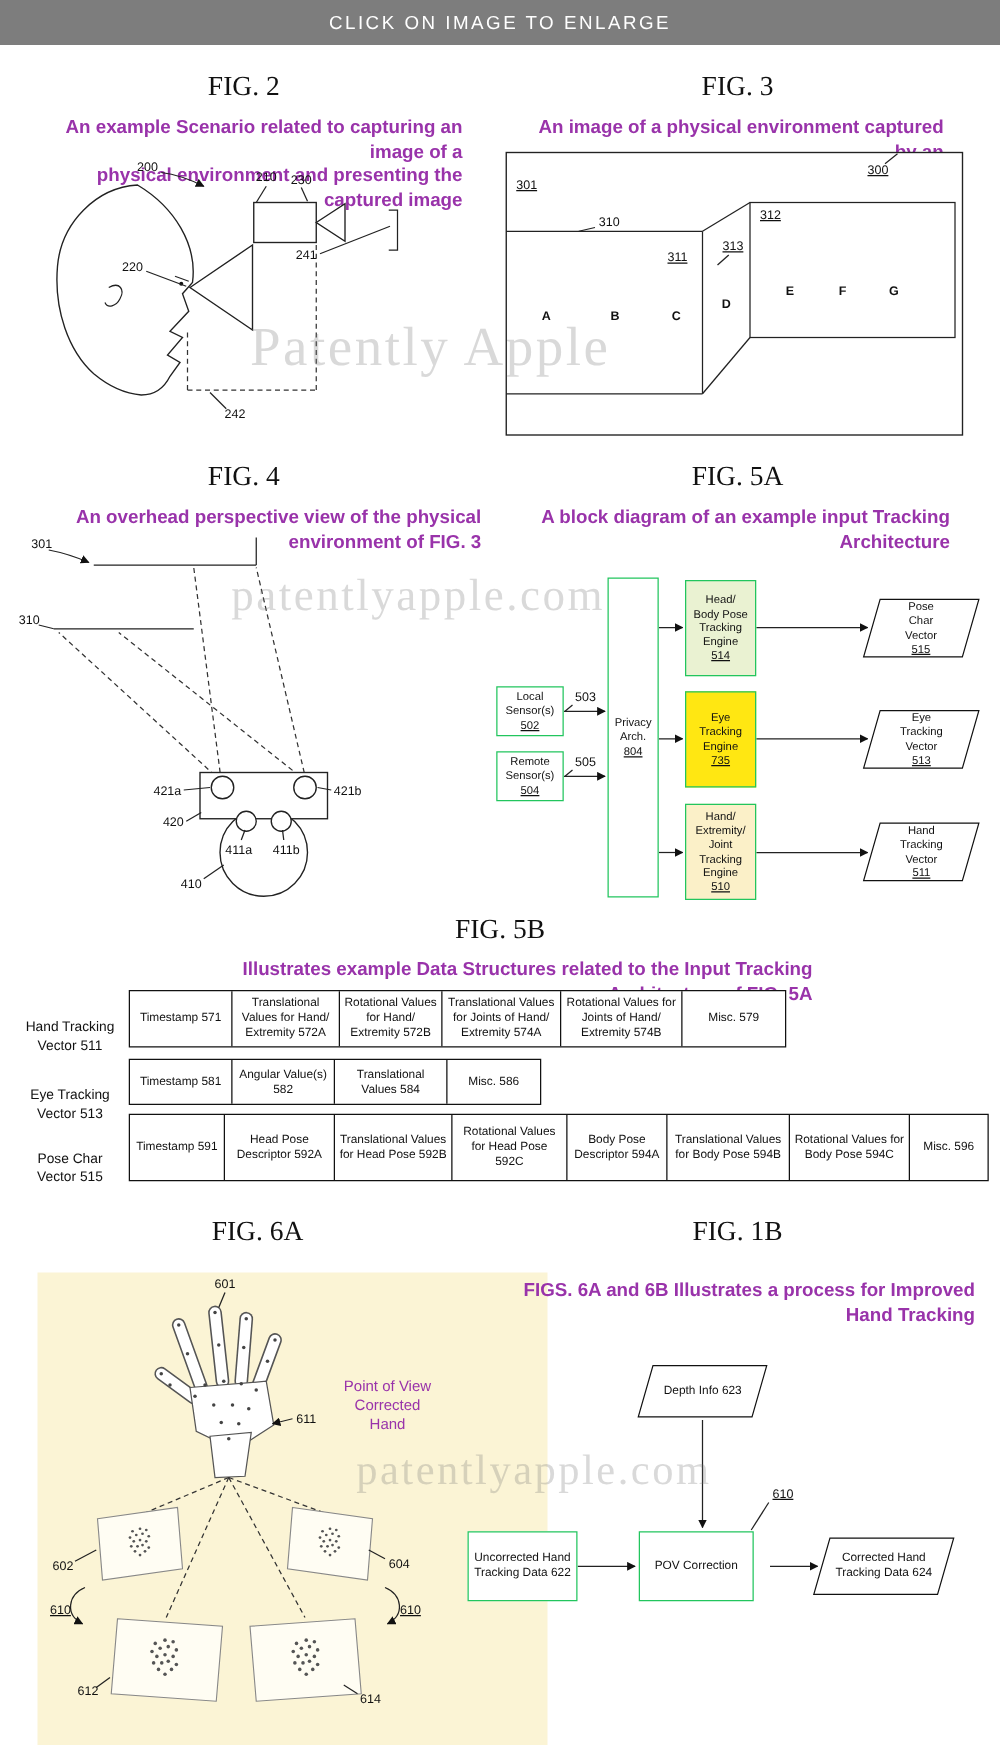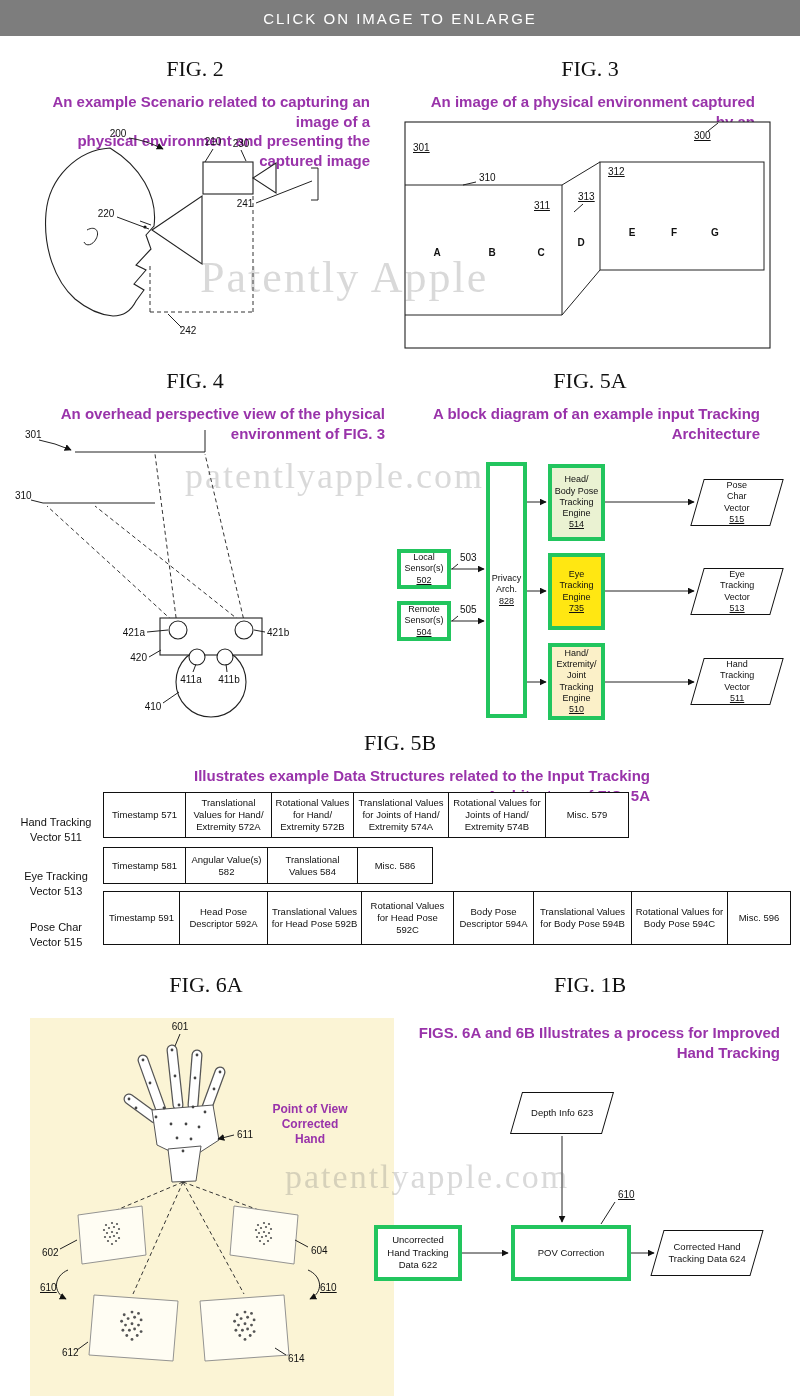--- a/index.html
+++ b/index.html
@@ -12,37 +12,37 @@
   .fig-title { font-family:"Liberation Serif", serif; font-size:22px; text-align:center; }
   .fig-caption { font-size:15px; font-weight:bold; color:#9933aa; text-align:right;
                  white-space:pre-line; line-height:1.3; }
   .wm { color:rgba(120,120,120,0.28); font-family:"Liberation Serif", serif;
         letter-spacing:2px; pointer-events:none; z-index:4; white-space:nowrap; }
   svg { font-family:"Liberation Sans", sans-serif; }
   svg text { font-size:10px; fill:#111; }
   .ln { stroke:#222; stroke-width:1; fill:none; }
   .dash { stroke:#333; stroke-width:1; fill:none; stroke-dasharray:4 3; }
   .shape { fill:#fff; stroke:#222; stroke-width:1.1; }
-  .box { border:4px solid #22c55e; background:#fff; display:flex; align-items:center;
+  .box { border:1px solid #22c55e; background:#fff; display:flex; align-items:center;
          justify-content:center; box-sizing:border-box; text-align:center;
          font-size:9px; line-height:1.25; padding:2px; }
   .box-txt { white-space:pre-line; }
   .bnum { display:block; text-decoration:underline; }
   .num-u { }
   .para { transform:skewX(-16deg); border:1px solid #111; background:#fff;
           display:flex; align-items:center; justify-content:center; box-sizing:border-box; }
   .para-in { transform:skewX(16deg); white-space:pre-line; text-align:center;
              font-size:9px; line-height:1.25; }
   .tbl-row { display:flex; border:1px solid #111; background:#fff; box-sizing:border-box; }
   .tbl-cell { border-right:1px solid #111; display:flex; align-items:center; justify-content:center;
               text-align:center; font-size:9.5px; line-height:1.25; padding:1px 3px; box-sizing:border-box; }
   .tbl-cell:last-child { border-right:none; }
   .row-label { font-size:11px; line-height:1.3; text-align:center; white-space:pre-line; }
   .fig6a-panel { background:#fbf4d5; }
-  .pov-label { color:#9933aa; font-weight:bold; font-size:12px; line-height:1.25;
+  .pov-label { color:#9933aa; font-weight:normal; font-size:12px; line-height:1.25;
                text-align:center; white-space:pre-line; }
   .flow-box { font-size:9.5px; line-height:1.3; }
   .fo { stroke:#555; stroke-width:11; stroke-linecap:round; }
   .fi { stroke:#fff; stroke-width:8.5; stroke-linecap:round; }
 </style>
 </head>
 <body>
 
 <div id="page">
 
@@ -185,21 +185,21 @@
   <div class="abs box" style="left:397px; top:549px; width:54px; height:40px;">
     <div class="box-txt"><span>Local
 Sensor(s)</span><span class="bnum">502</span></div>
   </div>
   <div class="abs box" style="left:397px; top:601px; width:54px; height:40px;">
     <div class="box-txt"><span>Remote
 Sensor(s)</span><span class="bnum">504</span></div>
   </div>
   <div class="abs box" style="left:486px; top:462px; width:41px; height:256px;">
     <div class="box-txt"><span>Privacy
-Arch.</span><span class="bnum">828</span></div>
+Arch.</span><span class="bnum">804</span></div>
   </div>
   <div class="abs box" style="left:548px; top:464px; width:57px; height:77px; background:#eaf2d2;">
     <div class="box-txt"><span>Head/
 Body Pose
 Tracking
 Engine</span><span class="bnum">514</span></div>
   </div>
   <div class="abs box" style="left:548px; top:553px; width:57px; height:77px; background:#ffe712;">
     <div class="box-txt"><span>Eye
 Tracking
@@ -301,21 +301,21 @@
     <div class="tbl-cell" style="width:96px;">
         <div><span>Rotational Values for Body Pose </span><span class="num-u">594C</span></div>
       </div>
     <div class="tbl-cell" style="width:62px;">
         <div><span>Misc. </span><span class="num-u">596</span></div>
       </div>
   </div>
 
   <div class="abs fig-title" style="left:36px; top:972px; width:340px;">FIG. 6A</div>
 
-  <div class="abs fig6a-panel" style="left:30px; top:1018px; width:364px; height:378px;">
+  <div class="abs fig6a-panel" style="left:30px; top:1018px; width:364px; height:378px;padding-left:44px;">
     <svg class="abs" style="left:0; top:0;" width="316" height="378" viewBox="0 0 316 378">
       <defs>
         <marker id="ah6a" viewBox="0 0 10 10" refX="9" refY="5" markerWidth="7" markerHeight="7" orient="auto-start-reverse">
           <path d="M0,0 L10,5 L0,10 z" fill="#111"></path>
         </marker>
         <g id="mh" fill="#555">
           <circle cx="0" cy="8" r="1.1"></circle>
             <circle cx="-4" cy="5" r="1.1"></circle>
             <circle cx="4" cy="5" r="1.1"></circle>
           <circle cx="-7" cy="1" r="1.1"></circle>
@@ -425,20 +425,20 @@
     <line class="ln" x1="246" y1="173" x2="284" y2="173" marker-end="url(#ah6b)"></line>
     <text x="248" y="118" text-decoration="underline">610</text>
   </svg>
 
   <div class="abs para flow-box" style="left:516px; top:1092px; width:92px; height:42px;">
     <div class="para-in" style="font-size:9.5px;"><span>Depth Info </span><span class="num-u">623</span></div>
   </div>
   <div class="abs box flow-box" style="left:374px; top:1225px; width:88px; height:56px; font-size:9.5px;">
     <div><span>Uncorrected Hand Tracking Data </span><span class="num-u">622</span></div>
   </div>
-  <div class="abs box flow-box" style="left:511px; top:1225px; width:120px; height:56px; font-size:9.5px;">
+  <div class="abs box flow-box" style="left:511px; top:1225px; width:92px; height:56px; font-size:9.5px;">
     <div><span>POV Correction</span></div>
   </div>
   <div class="abs para flow-box" style="left:657px; top:1230px; width:100px; height:46px;">
     <div class="para-in" style="font-size:9.5px;"><span>Corrected Hand Tracking Data </span><span class="num-u">624</span></div>
   </div>
 
 </div>
 
 </body></html>

